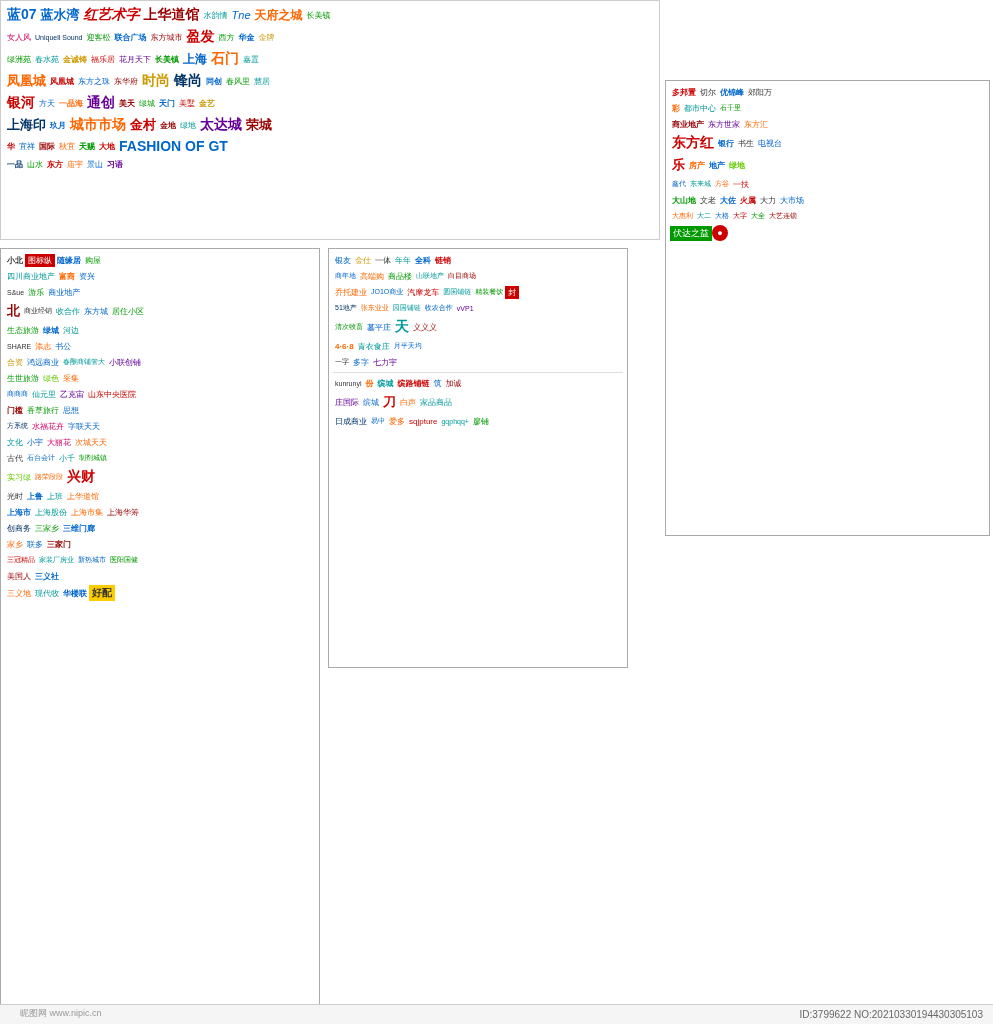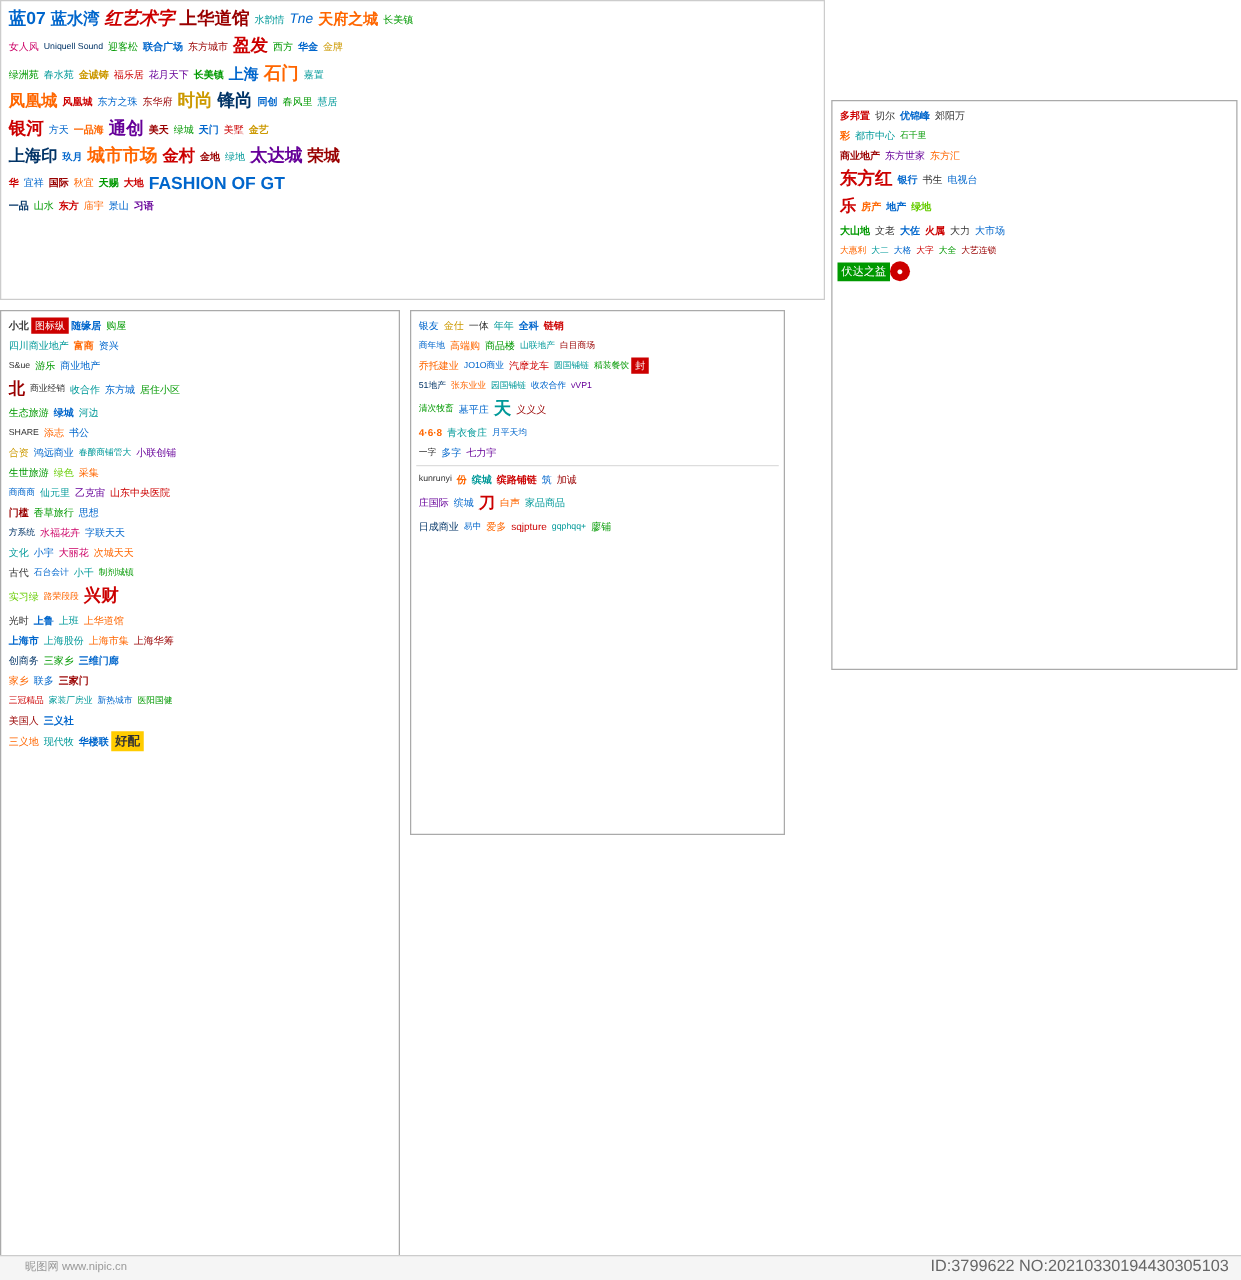--- a/index.html
+++ b/index.html
@@ -129,21 +129,21 @@
       left: 10px;
       font-size: 9px;
       color: #999;
       padding-left: 10px;
     }
 
     .id-text {
       position: absolute;
       bottom: 4px;
       right: 10px;
-      font-size: 13px;
+      font-size: 10px;
       color: #666;
     }
 
     .logo-box {
       display: inline-flex;
       align-items: center;
       justify-content: center;
       padding: 1px 3px;
       font-size: 8px;
       white-space: nowrap;
@@ -457,20 +457,26 @@
       <span class="logo-text dark">书生</span>
       <span class="logo-text blue">电视台</span>
     </div>
     <div class="row">
       <span class="logo-text red xlarge bold">乐</span>
       <span class="logo-text orange bold">房产</span>
       <span class="logo-text blue bold">地产</span>
       <span class="logo-text lime bold">绿地</span>
     </div>
     <div class="row">
+      <span class="logo-text blue small">鑫代</span>
+      <span class="logo-text teal small">东来城</span>
+      <span class="logo-text orange small">方谷</span>
+      <span class="logo-text red">一扶</span>
+    </div>
+    <div class="row">
       <span class="logo-text green bold">大山地</span>
       <span class="logo-text dark">文老</span>
       <span class="logo-text blue bold">大佐</span>
       <span class="logo-text red bold">火属</span>
       <span class="logo-text dark">大力</span>
       <span class="logo-text blue">大市场</span>
     </div>
     <div class="row">
       <span class="logo-text orange small">大惠利</span>
       <span class="logo-text teal small">大二</span>

